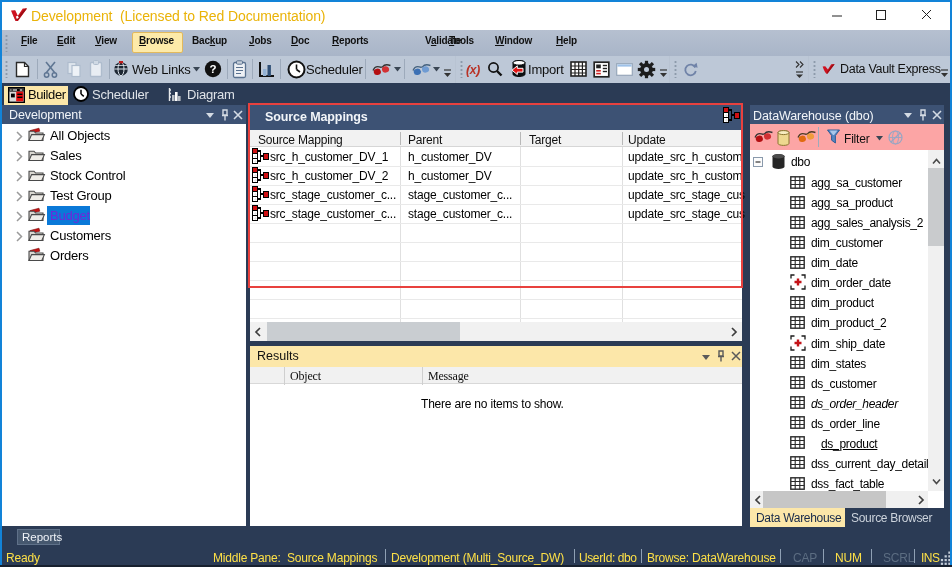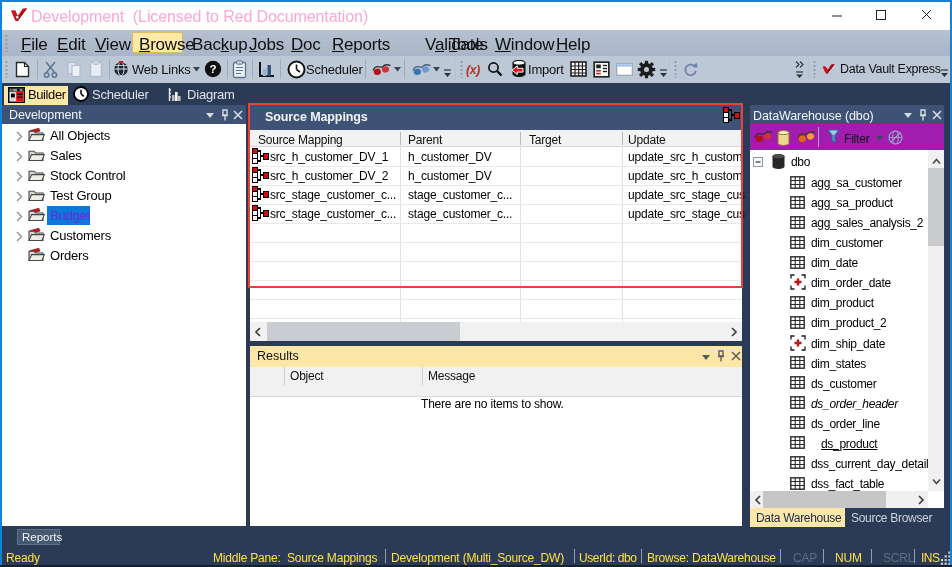--- a/index.html
+++ b/index.html
@@ -2,24 +2,24 @@
 <html><head>
 <meta charset="utf-8">
 <style>
   html,body{margin:0;padding:0;}
   body{width:952px;height:567px;position:relative;overflow:hidden;background:#2b3b55;
        font-family:"Liberation Sans",sans-serif;-webkit-font-smoothing:antialiased;}
   .ab{position:absolute;}
   .txt{white-space:nowrap;letter-spacing:-0.2px;}
   
   #titlebar{left:0;top:0;width:952px;height:30px;background:#ffffff;border-top:2px solid #1283d8;box-sizing:border-box;}
-  #title-text{left:31px;top:8px;font-size:16px;color:#f9a8d4;letter-spacing:-0.1px;}
+  #title-text{left:31px;top:8px;font-size:14px;color:#eab308;letter-spacing:-0.1px;}
   
   #menubar{left:0;top:30px;width:952px;height:26px;background:linear-gradient(#b6c0d0,#a9b5c8);}
-  .mi{top:5px;font-size:17px;color:#101010;position:absolute;letter-spacing:-0.2px;white-space:nowrap;}
+  .mi{top:5px;font-size:10px;color:#101010;position:absolute;letter-spacing:-0.2px;white-space:nowrap;font-weight:bold;}
   #browse-box{left:132px;top:32px;width:51px;height:21px;background:#fdeaa9;border:1px solid #e2b95c;box-sizing:border-box;border-radius:2px;}
   
   #toolbar{left:0;top:56px;width:952px;height:27px;background:#bdc8d7;}
   .tsep{position:absolute;top:3px;width:1px;height:20px;background:#9daabb;}
   .grip{position:absolute;top:4px;width:3px;height:18px;
         background-image:radial-gradient(circle,#8d9aab 1px,transparent 1.2px);
         background-size:3px 4px;}
   .secline{position:absolute;top:0;width:1px;height:27px;background:#b8c3d2;}
   .tbtxt{position:absolute;top:6px;font-size:13px;color:#101010;letter-spacing:-0.2px;white-space:nowrap;}
   
@@ -35,25 +35,25 @@
   #mpane{left:250px;top:105px;width:492px;height:236px;background:#ffffff;border-radius:7px;}
   #mpane-hd{left:0;top:0;width:492px;height:25px;background:#3d5274;}
   #mp-grid{left:0;top:25px;width:492px;height:192px;background:#fff;}
   .hcell{position:absolute;top:3px;font-size:12px;color:#101010;letter-spacing:-0.2px;white-space:nowrap;}
   .cell{position:absolute;font-size:12px;color:#000;letter-spacing:-0.2px;white-space:nowrap;}
   #mp-scroll{left:0;top:217px;width:492px;height:19px;background:#f1f1f1;}
   #redrect{left:248px;top:103px;width:495px;height:185px;border:2px solid #e8413e;box-sizing:border-box;z-index:30;}
   
   #rpane{left:250px;top:346px;width:492px;height:180px;background:#ffffff;}
   #rpane-hd{left:0;top:0;width:492px;height:21px;background:#fce7a9;}
-  #rpane-cols{left:0;top:21px;width:492px;height:30px;background:#f1f1f1;border-bottom:1px solid #d8d8d8;box-sizing:border-box;}
+  #rpane-cols{left:0;top:21px;width:492px;height:17px;background:#f1f1f1;border-bottom:1px solid #d8d8d8;box-sizing:border-box;font-family:Liberation Serif, serif;}
   
   #dwpanel{left:750px;top:105px;width:194px;height:422px;background:#ffffff;}
   #dw-hd{left:0;top:0;width:194px;height:19px;background:#3d5274;}
-  #dw-tools{left:0;top:19px;width:194px;height:26px;background:#a21caf;}
+  #dw-tools{left:0;top:19px;width:194px;height:26px;background:#fca5a5;}
   #dw-body{left:0;top:45px;width:194px;height:341px;background:#fff;}
   .dwrow{position:absolute;font-size:12px;color:#000;letter-spacing:-0.3px;white-space:nowrap;}
   #dw-vscroll{left:178px;top:45px;width:16px;height:341px;background:#f0f0f0;}
   #dw-hscroll{left:0;top:386px;width:178px;height:17px;background:#f0f0f0;}
   #dw-tabs{left:0;top:403px;width:194px;height:19px;background:#2b3b55;}
   #dwtab1{position:absolute;left:0;top:0;width:95px;height:19px;background:#fce7a9;}
   
   #reports-tab{left:17px;top:529px;width:43px;height:16px;background:#46586f;border:1px solid #5f7189;box-sizing:border-box;}
   #statusbar{left:0;top:545px;width:952px;height:22px;background:#2b3b55;}
   .st{position:absolute;top:6px;font-size:12px;color:#fde047;letter-spacing:-0.2px;white-space:nowrap;}

